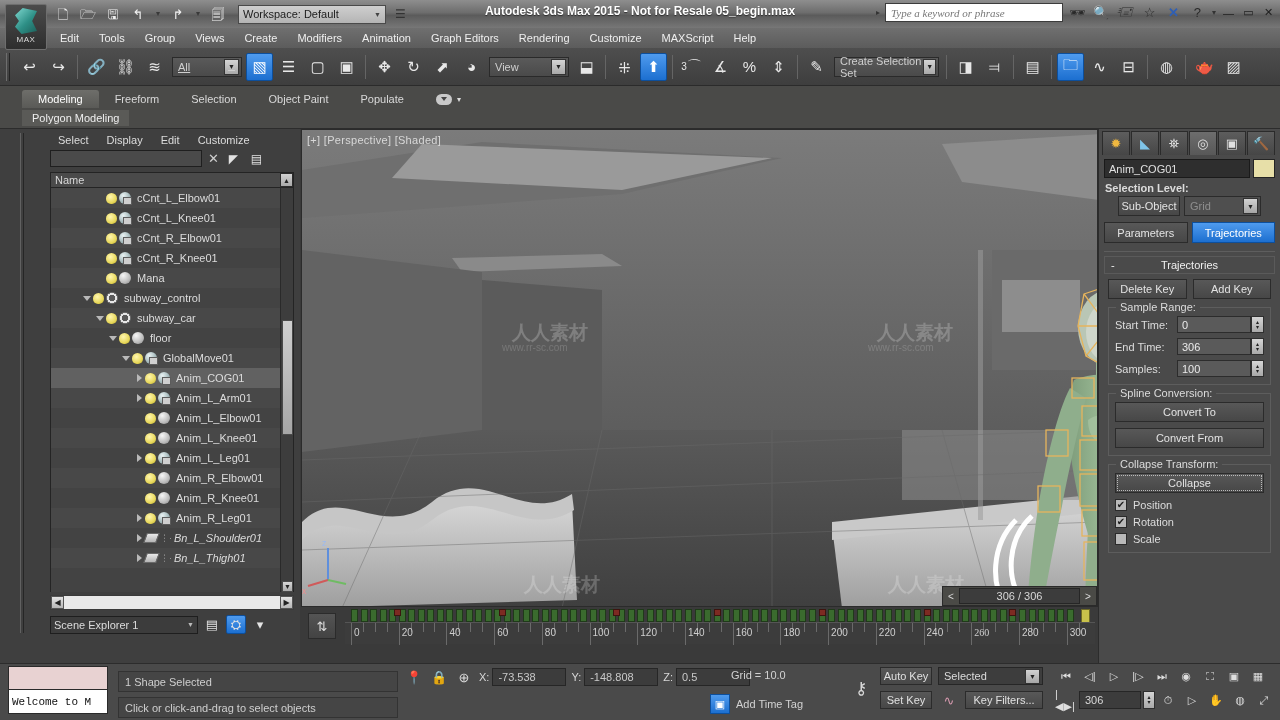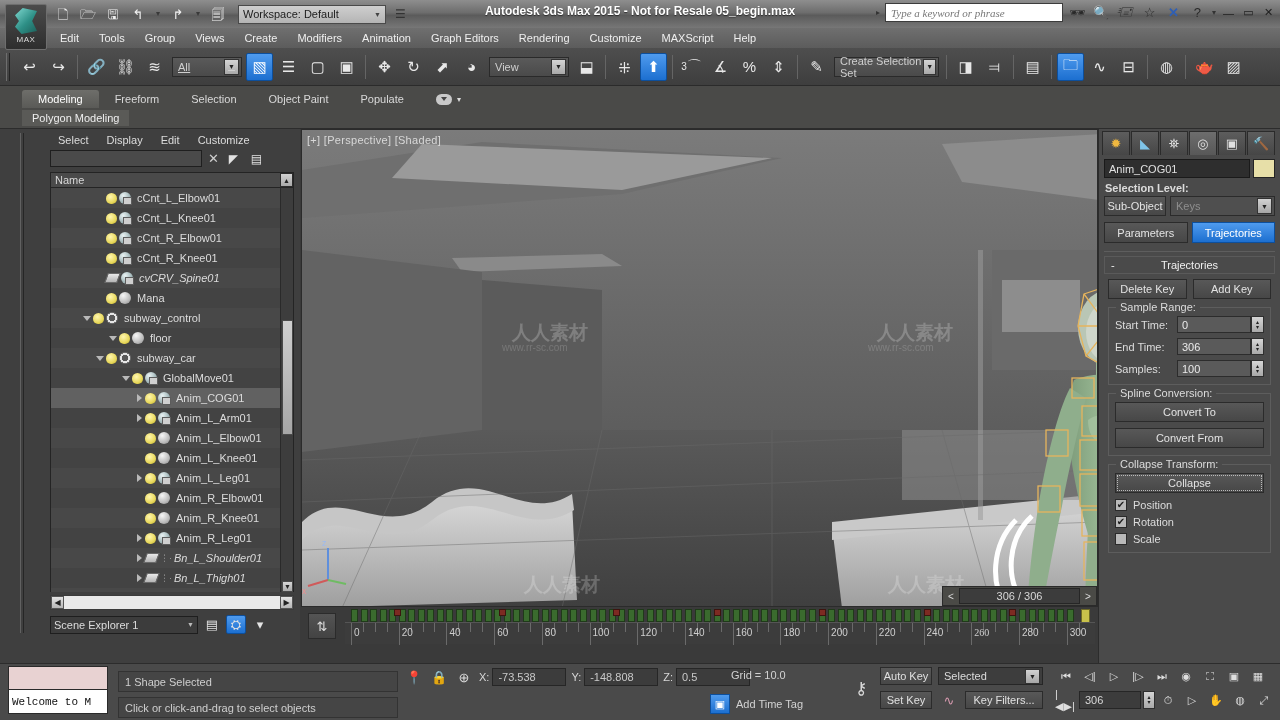--- a/index.html
+++ b/index.html
@@ -211,21 +211,21 @@
     display:flex;align-items:center;justify-content:center; font-size:13px; color:#e0e0e0;
   }
   .ct.on{ background:linear-gradient(#6d6d6d,#585858); }
   .cmd-name{ display:flex; align-items:center; gap:3px; padding:4px 5px 3px 5px;}
   .cmd-name .fld{
     flex:1;height:19px;background:#2e2e2e;border:1px solid #1a1a1a;color:#e0e0e0;
     display:flex;align-items:center;padding:0 4px;font-size:11px;
   }
   .cmd-name .sw{width:22px;height:19px;background:#e7dfa8;border:1px solid #242424;}
   .cmd-lbl{ padding:1px 6px 2px; font-size:11px; color:#dcdcdc;font-weight:bold;}
-  .cmd-sub{ display:flex; align-items:center; gap:4px; padding:0 5px 4px;text-align:center;}
+  .cmd-sub{ display:flex; align-items:center; gap:4px; padding:0 19px 4px;text-align:center;}
   .btn{
     background:linear-gradient(#585858,#474747); border:1px solid #2b2b2b;
     color:#e3e3e3; font-size:11px; display:flex;align-items:center;justify-content:center;
     height:20px;
   }
   .btn.on{ background:linear-gradient(#4f9bee,#1c6fd0); border-color:#0d4f9c;color:#fff;}
   .btn.dotted{ outline:1px dotted #bbb; outline-offset:-3px; }
   .cmd-sub .btn{ width:62px; }
   .cmd-sub .keys{
     flex:1; height:20px; background:#4f4f4f;border:1px solid #2b2b2b;color:#8e8e8e;
@@ -520,51 +520,44 @@
           <div class="row">
             <span class="ind" style="width: 45px;"></span>
             <span class="tri"></span>
             <span class="bulb"></span>
             <span class="sph cam"></span>
             <span class="nm">cCnt_R_Knee01</span>
           </div>
           <div class="row">
             <span class="ind" style="width: 45px;"></span>
             <span class="tri"></span>
-            <span class="layer"></span>
-            <span class="sph cam"></span>
-            <span class="nm it">cvCRV_Spine01</span>
-          </div>
-          <div class="row">
-            <span class="ind" style="width: 45px;"></span>
-            <span class="tri"></span>
             <span class="bulb"></span>
             <span class="sph lt"></span>
             <span class="nm">Mana</span>
           </div>
           <div class="row">
             <span class="ind" style="width: 32px;"></span>
             <span class="tri d"></span>
             <span class="bulb"></span>
             <span class="sph ring"></span>
             <span class="nm">subway_control</span>
           </div>
           <div class="row">
+            <span class="ind" style="width: 45px;"></span>
+            <span class="tri d"></span>
+            <span class="bulb"></span>
+            <span class="sph ring"></span>
+            <span class="nm">subway_car</span>
+          </div>
+          <div class="row">
             <span class="ind" style="width: 58px;"></span>
             <span class="tri d"></span>
             <span class="bulb"></span>
             <span class="sph lt"></span>
             <span class="nm">floor</span>
-          </div>
-          <div class="row">
-            <span class="ind" style="width: 45px;"></span>
-            <span class="tri d"></span>
-            <span class="bulb"></span>
-            <span class="sph ring"></span>
-            <span class="nm">subway_car</span>
           </div>
           <div class="row">
             <span class="ind" style="width: 71px;"></span>
             <span class="tri d"></span>
             <span class="bulb"></span>
             <span class="sph cam"></span>
             <span class="nm">GlobalMove01</span>
           </div>
           <div class="row sel">
             <span class="ind" style="width: 84px;"></span>
@@ -820,21 +813,21 @@
     <div class="cmd-name">
       <div class="fld">Anim_COG01</div>
       <div class="sw"></div>
     </div>
 
     <div class="cmd-lbl">Selection Level:</div>
 
     <div class="cmd-sub">
       <div class="btn">Sub-Object</div>
       <div class="keys">
-        <span>Keys</span>
+        <span>Grid</span>
         <span class="ca">▼</span>
       </div>
     </div>
 
     <div class="cmd-pt">
       <div class="btn">Parameters</div>
       <div class="btn on">Trajectories</div>
     </div>
 
     <div class="roll">

